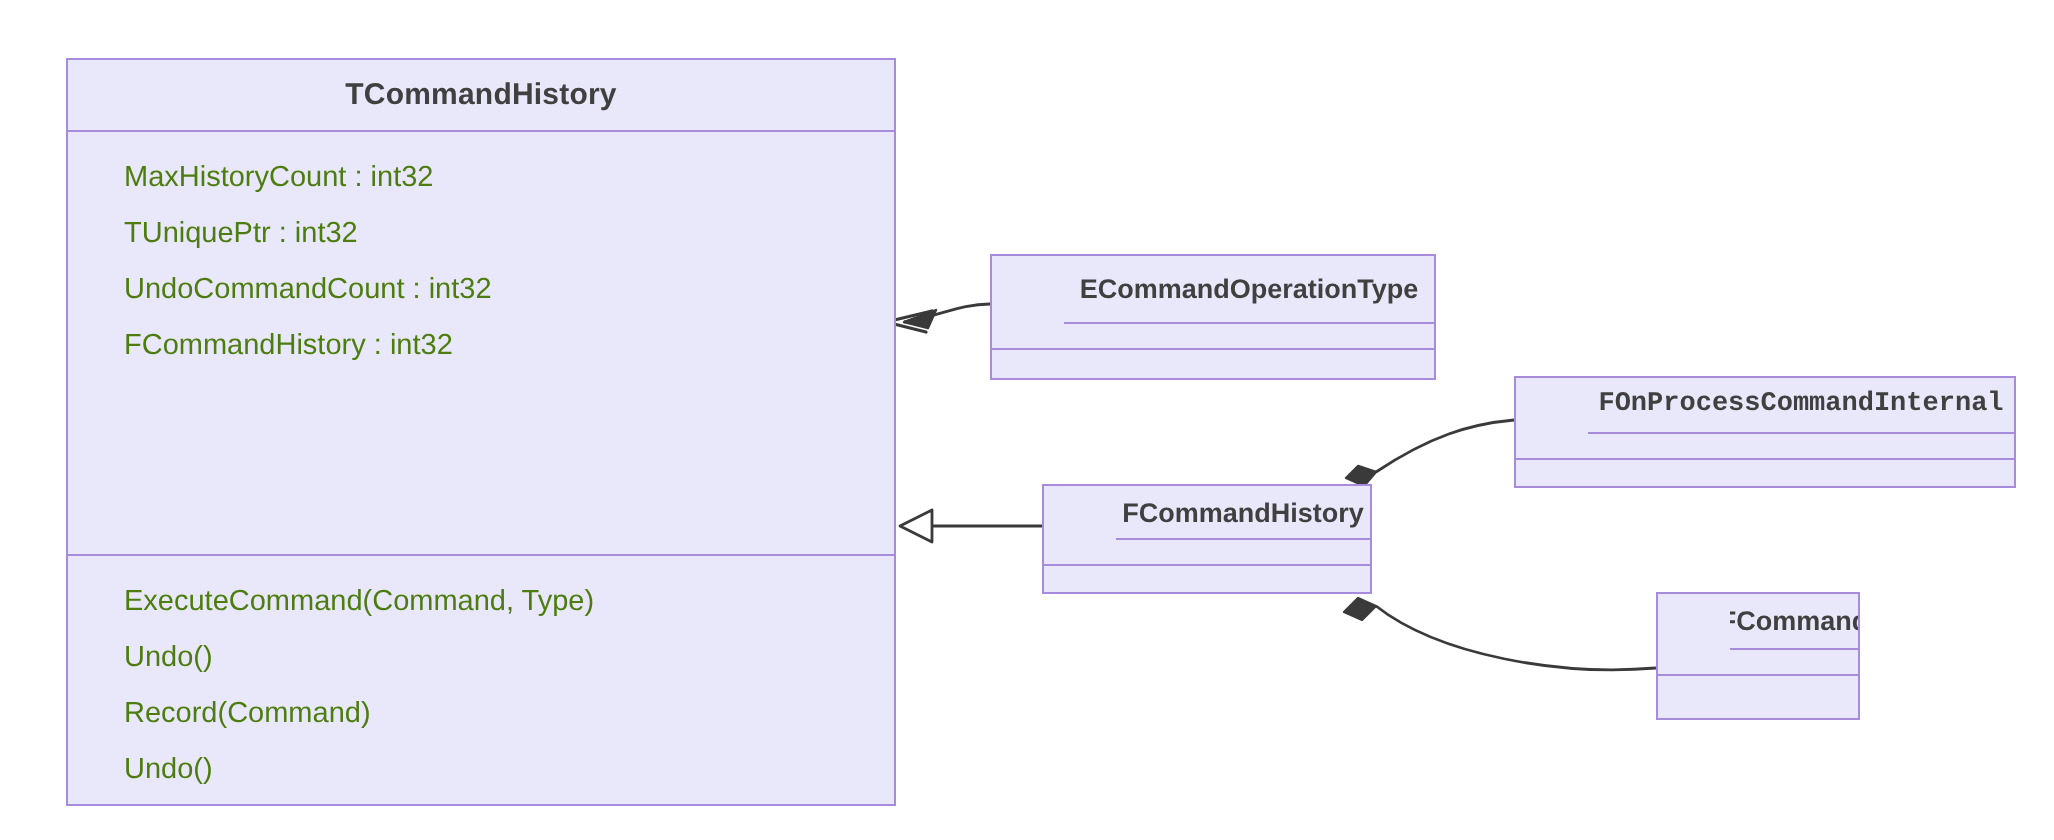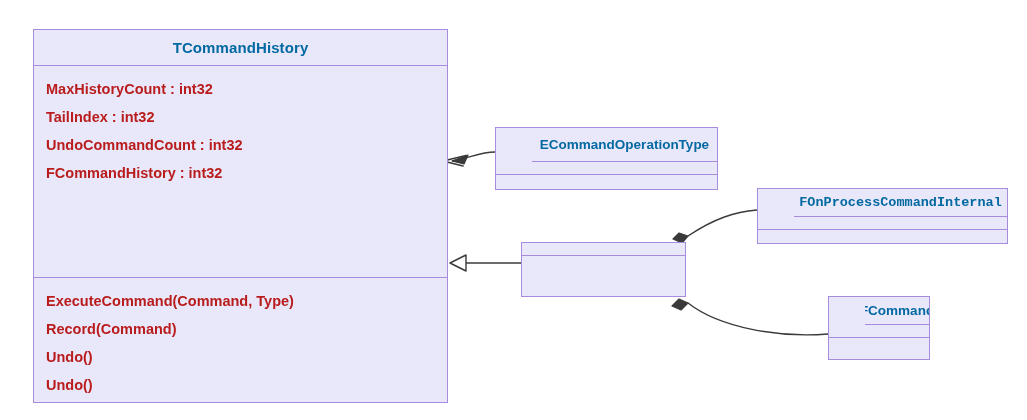--- a/index.html
+++ b/index.html
@@ -25,21 +25,21 @@
     position: absolute;
     box-sizing: border-box;
     background: #e9e8fa;
     border: 1.5px solid #a78bdd;
     z-index: 3;
   }
   .uml-title {
     box-sizing: border-box;
     text-align: center;
     font-weight: bold;
-    color: #0369a1;
+    color: #404040;
     border-bottom: 1.5px solid #a78bdd;
     white-space: nowrap;
     overflow: hidden;
     display: flex;
     align-items: center;
     justify-content: center;
   }
   .uml-compartment {
     box-sizing: border-box;
     border-bottom: 1.5px solid #a78bdd;
@@ -59,26 +59,25 @@
     letter-spacing: 0.1px;
   }
   .member-list {
     box-sizing: border-box;
     padding: 9px 0 9px 0;
   }
   .member {
     box-sizing: border-box;
     height: 28px;
     line-height: 28px;
-    padding-left: 12px;
+    padding-left: 28px;
     font-size: 14.5px;
-    color: #b91c1c;
+    color: #4d7c0f;
     white-space: nowrap;
     overflow: hidden;
-    font-weight: bold;
   }
   #attributes-compartment {
     border-bottom: 1.5px solid #a78bdd;
     height: 212px;
   }
   #methods-compartment {
     height: 124px;
   }
 
   
@@ -148,39 +147,40 @@
   <g>
     <path d="M 688 303 C 720 328 780 338 828 334" fill="none" stroke="#3a3a3a" stroke-width="1.4"></path>
     <path d="M 688 303 L 679 299 L 672 306 L 681 310 Z" fill="#3a3a3a" stroke="#3a3a3a" stroke-width="1.2" stroke-linejoin="round"></path>
   </g>
 </svg>
 
 <div class="uml-box" id="box-tcommandhistory">
   <div class="uml-title">TCommandHistory</div>
   <div class="member-list" id="attributes-compartment">
     <div class="member">MaxHistoryCount : int32</div>
-    <div class="member">TailIndex : int32</div>
+    <div class="member">TUniquePtr : int32</div>
     <div class="member">UndoCommandCount : int32</div>
     <div class="member">FCommandHistory : int32</div>
   </div>
   <div class="member-list" id="methods-compartment">
     <div class="member">ExecuteCommand(Command, Type)</div>
+    <div class="member">Undo()</div>
     <div class="member">Record(Command)</div>
-    <div class="member">Undo()</div>
     <div class="member">Undo()</div>
   </div>
 </div>
 
 <div class="uml-box small-box" id="box-ecommandoperationtype">
   <div class="uml-title">ECommandOperationType</div>
   <div class="uml-compartment"></div>
   <div class="uml-compartment last"></div>
 </div>
 
 <div class="uml-box small-box" id="box-fcommandhistory">
+  <div class="uml-title">FCommandHistory</div>
   <div class="uml-compartment"></div>
   <div class="uml-compartment last"></div>
 </div>
 
 <div class="uml-box small-box" id="box-fonprocesscommandinternal">
   <div class="uml-title">FOnProcessCommandInternal</div>
   <div class="uml-compartment"></div>
   <div class="uml-compartment last"></div>
 </div>
 

